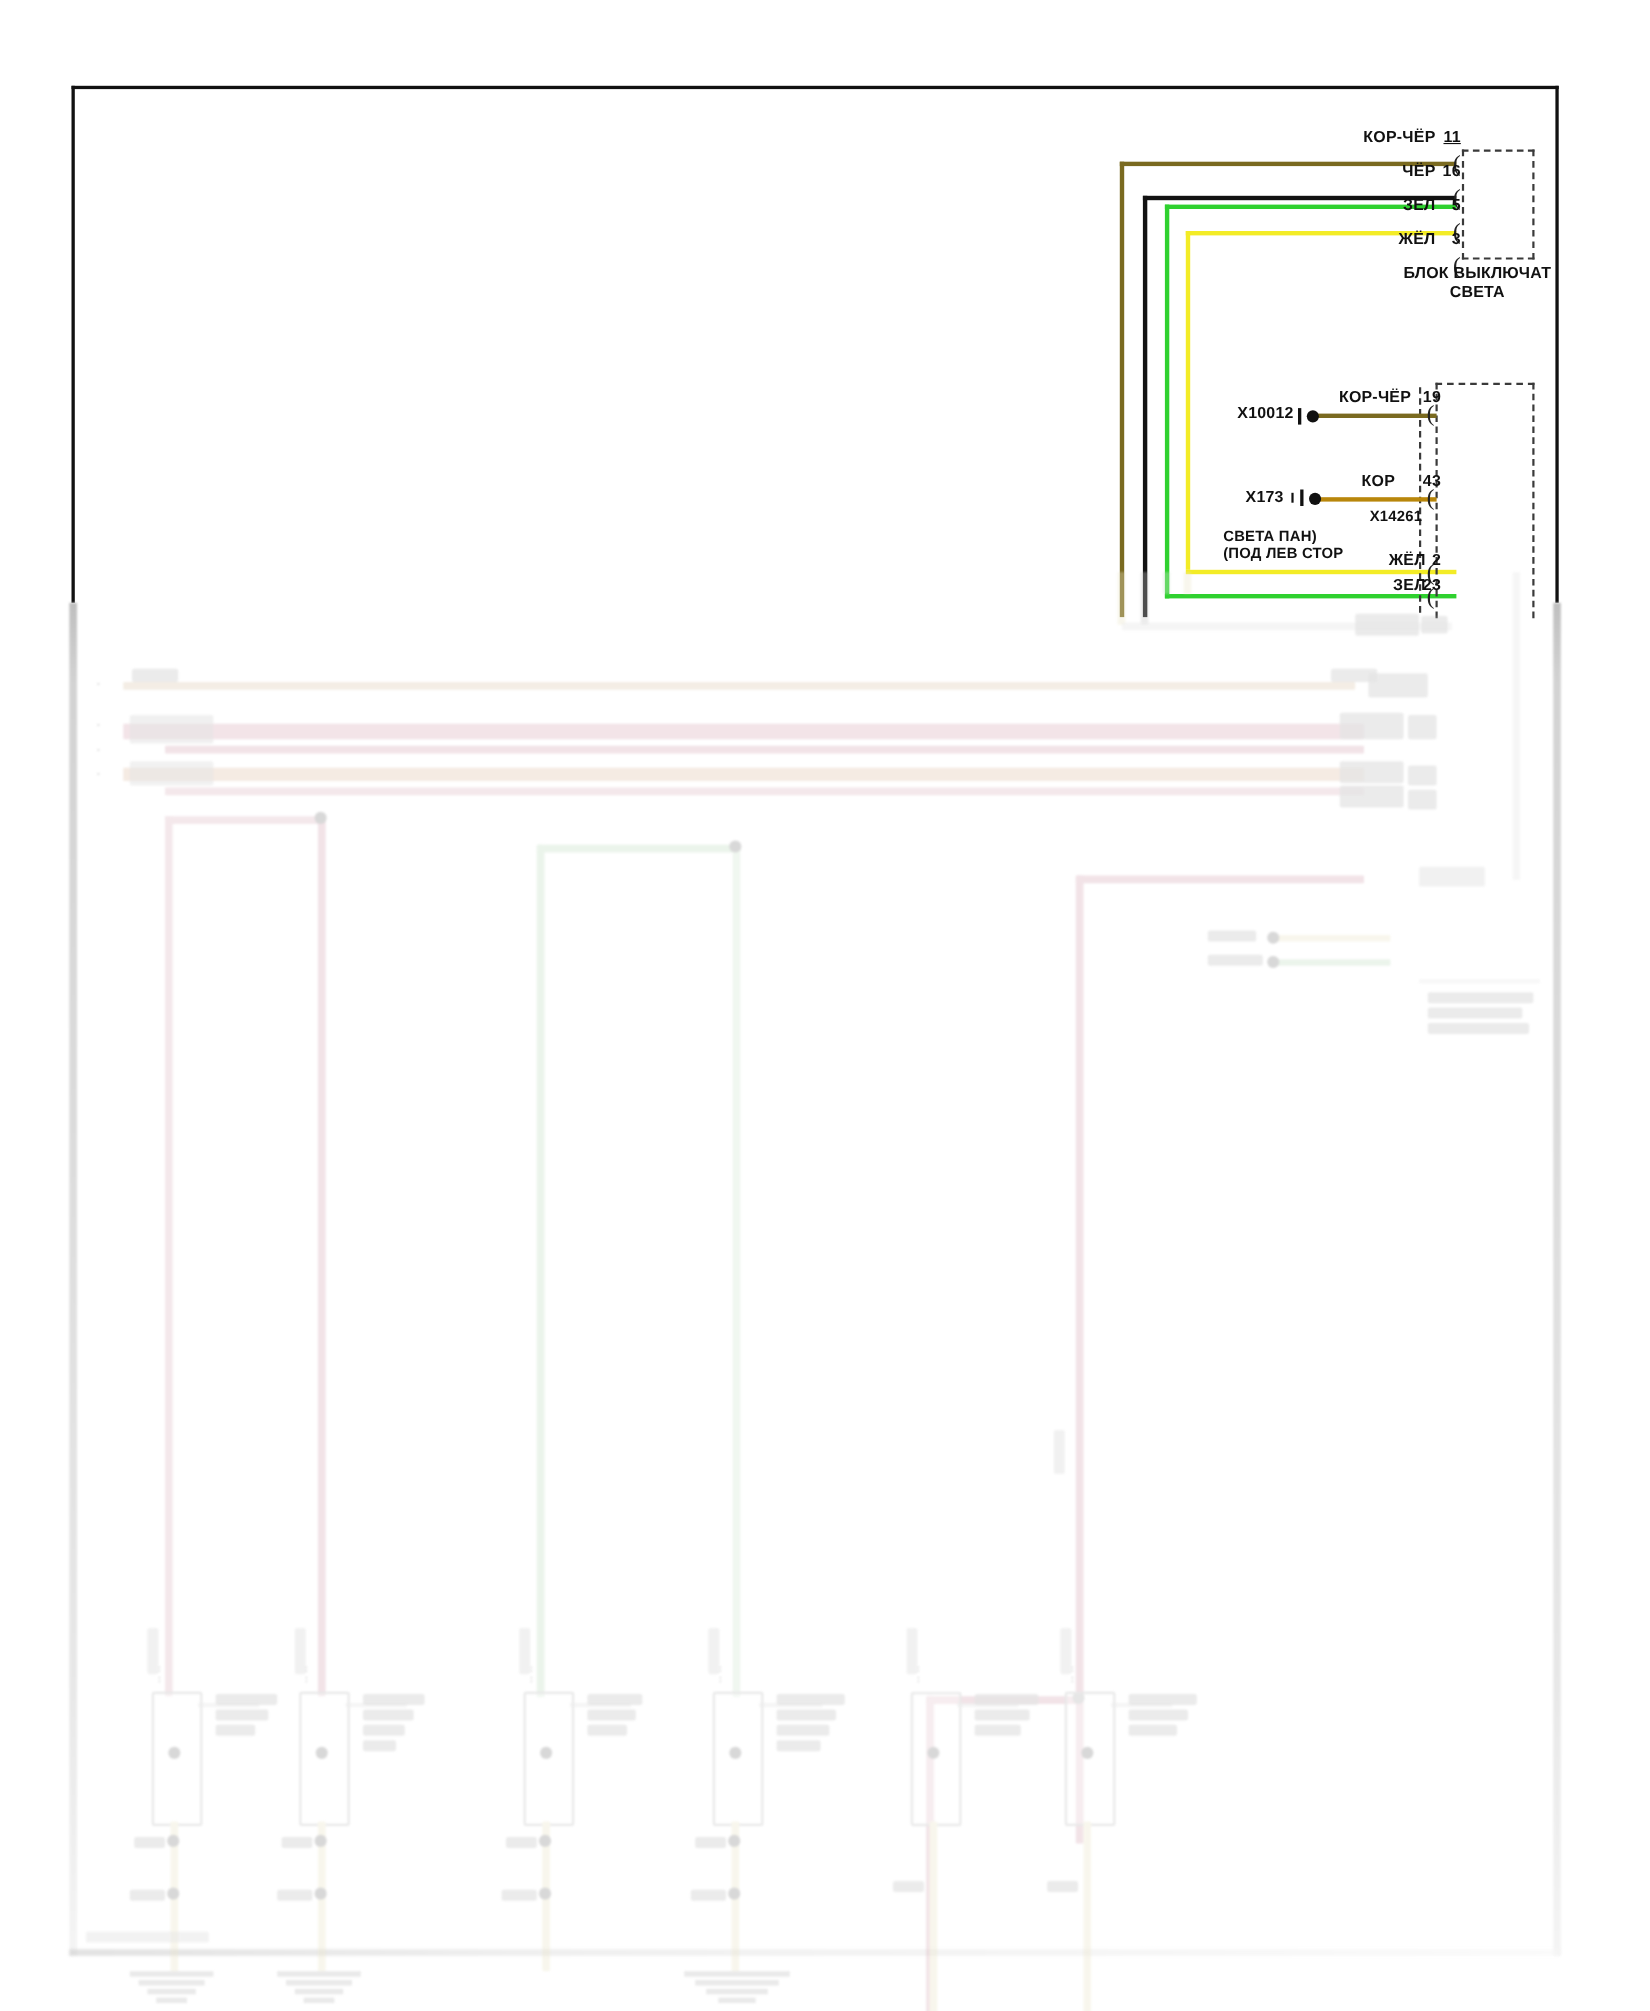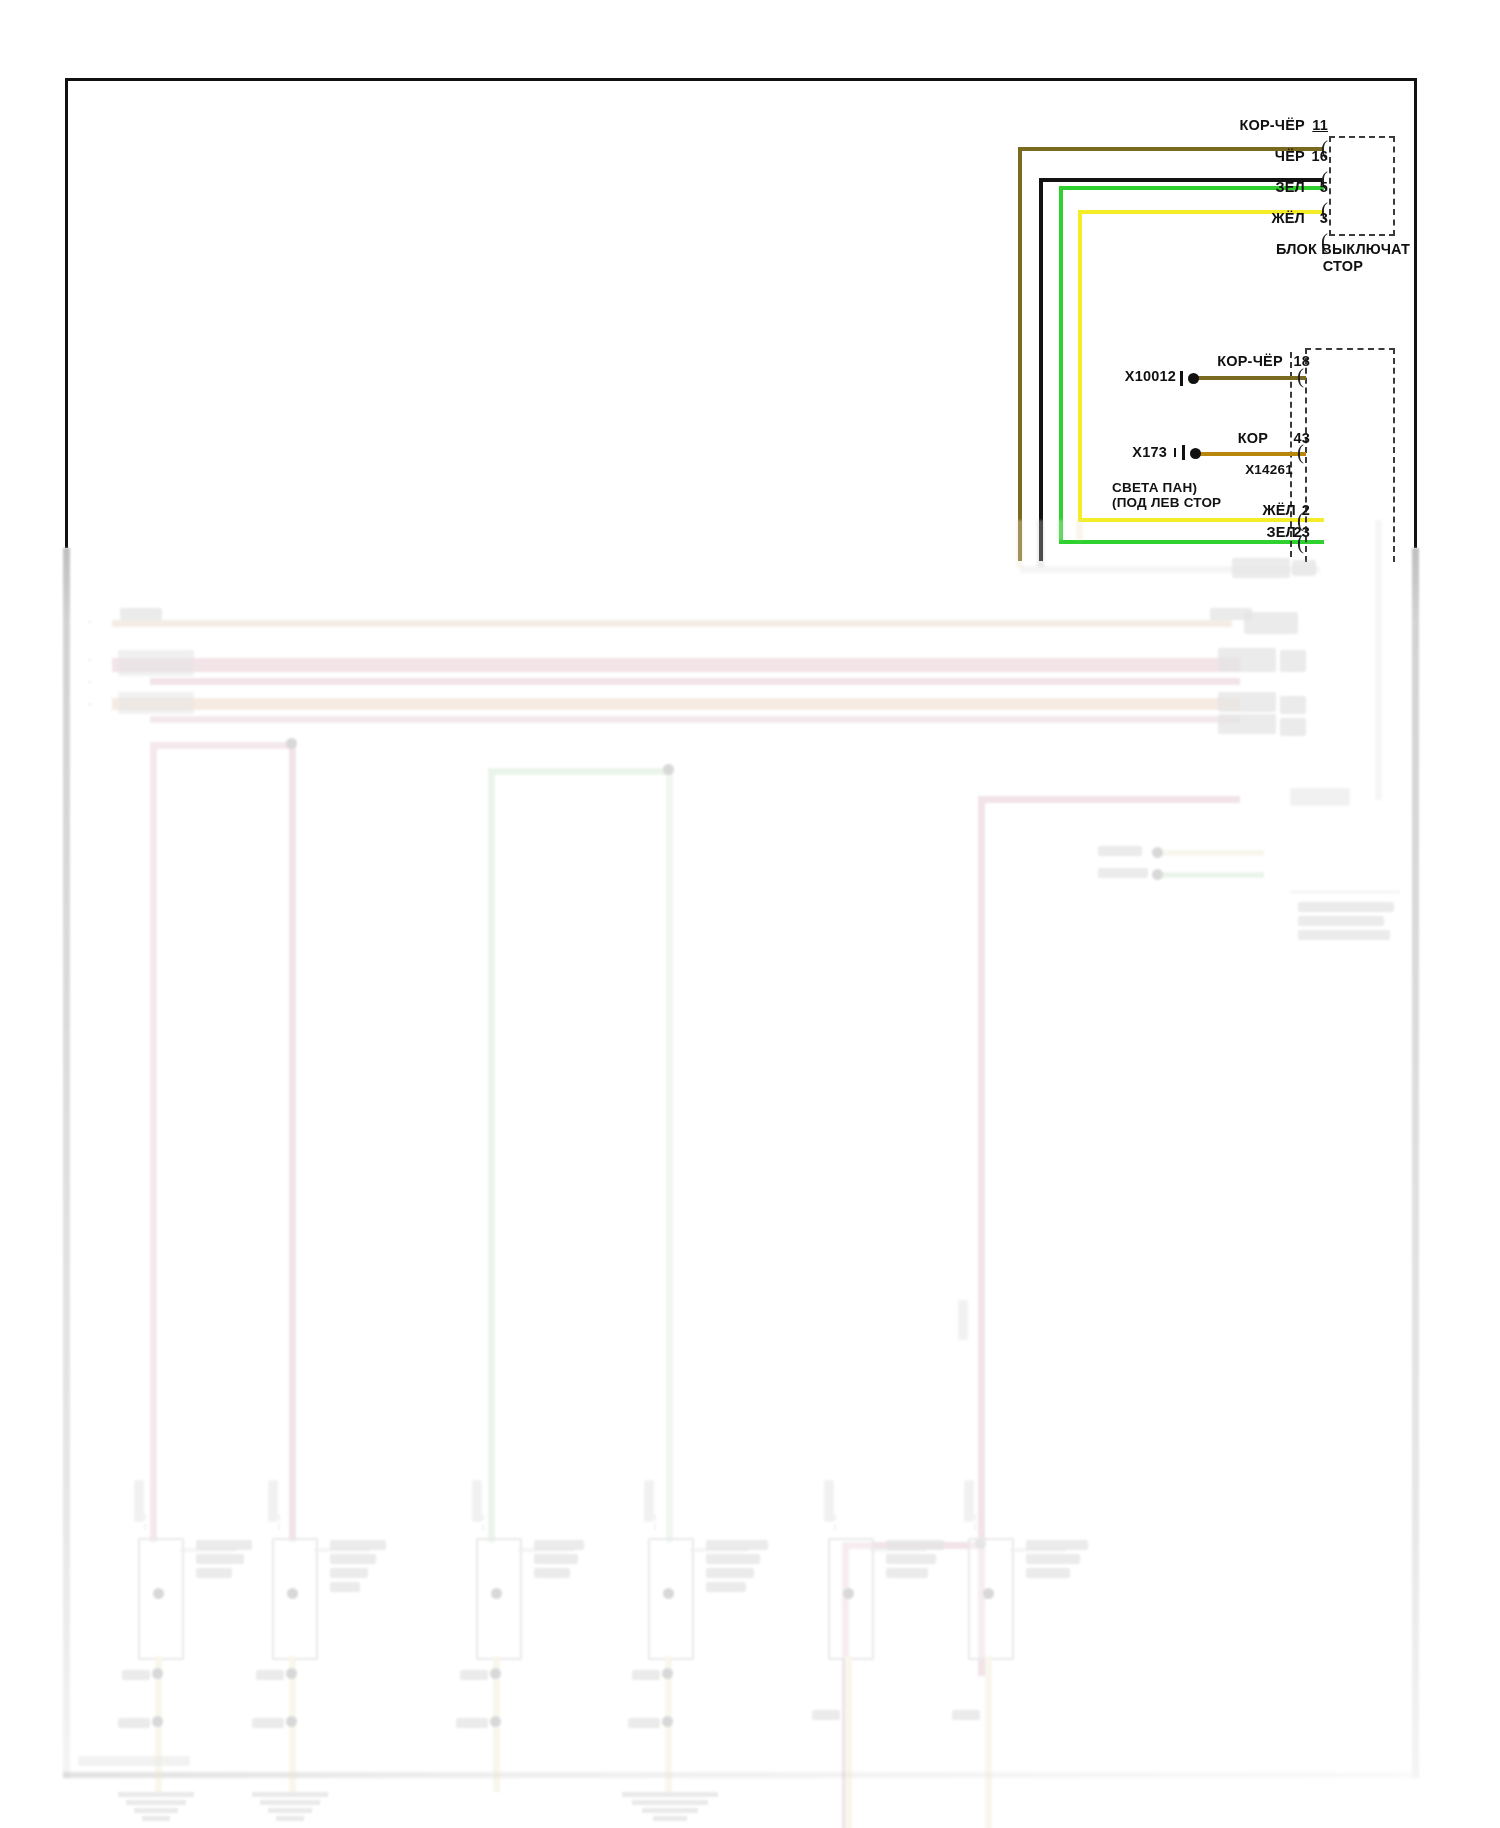--- a/index.html
+++ b/index.html
@@ -120,33 +120,33 @@
   <div class="lbl" style="left:1195px;top:148px;width:110px;text-align:right;">ЧЁР</div>
   <div class="lbl" style="left:1306px;top:148px;width:22px;text-align:right;">16</div>
 
   <div class="lbl" style="left:1195px;top:179px;width:110px;text-align:right;">ЗЕЛ</div>
   <div class="lbl" style="left:1306px;top:179px;width:22px;text-align:right;">5</div>
 
   <div class="lbl" style="left:1195px;top:210px;width:110px;text-align:right;">ЖЁЛ</div>
   <div class="lbl" style="left:1306px;top:210px;width:22px;text-align:right;">3</div>
 
   <div class="lbl" style="left:1258px;top:241px;width:170px;text-align:center;">БЛОК ВЫКЛЮЧАТ</div>
-  <div class="lbl" style="left:1258px;top:258px;width:170px;text-align:center;">СТОР</div>
+  <div class="lbl" style="left:1258px;top:258px;width:170px;text-align:center;">СВЕТА</div>
 
   <div class="conn-box" style="left:1305px;top:348px;width:86px;height:212px;border-bottom:none;"></div>
 
   <div class="conn-box" style="left:1290px;top:352px;width:0;height:205px;border-left:2px dashed #3a3a3a;
        border-top:none;border-right:none;border-bottom:none;"></div>
 
   <div class="w wire-h c-brnblk" style="left:1196px;top:376px;width:110px;"></div>
   <div class="tick" style="left:1180px;top:371px;"></div>
   <div class="dot" style="left:1188px;top:373px;"></div>
   <div class="lbl" style="left:1120px;top:368px;width:56px;text-align:right;">X10012</div>
   <div class="lbl" style="left:1205px;top:353px;width:90px;text-align:center;">КОР-ЧЁР</div>
-  <div class="lbl" style="left:1288px;top:353px;width:22px;text-align:right;">18</div>
+  <div class="lbl" style="left:1288px;top:353px;width:22px;text-align:right;">19</div>
   <div class="pin" style="left:1297px;top:369px;">(</div>
 
   <div class="w wire-h c-brown" style="left:1200px;top:452px;width:106px;"></div>
   <div class="tick-sm" style="left:1174px;top:448px;"></div>
   <div class="tick" style="left:1182px;top:445px;"></div>
   <div class="dot" style="left:1190px;top:448px;"></div>
   <div class="lbl" style="left:1115px;top:444px;width:52px;text-align:right;">X173</div>
   <div class="lbl lbl-sm" style="left:1112px;top:463px;margin-top:32px;">(ПОД ЛЕВ СТОР</div>
   <div class="lbl lbl-sm" style="left:1112px;top:480px;">СВЕТА ПАН)</div>
   <div class="lbl" style="left:1215px;top:430px;width:76px;text-align:center;">КОР</div>

